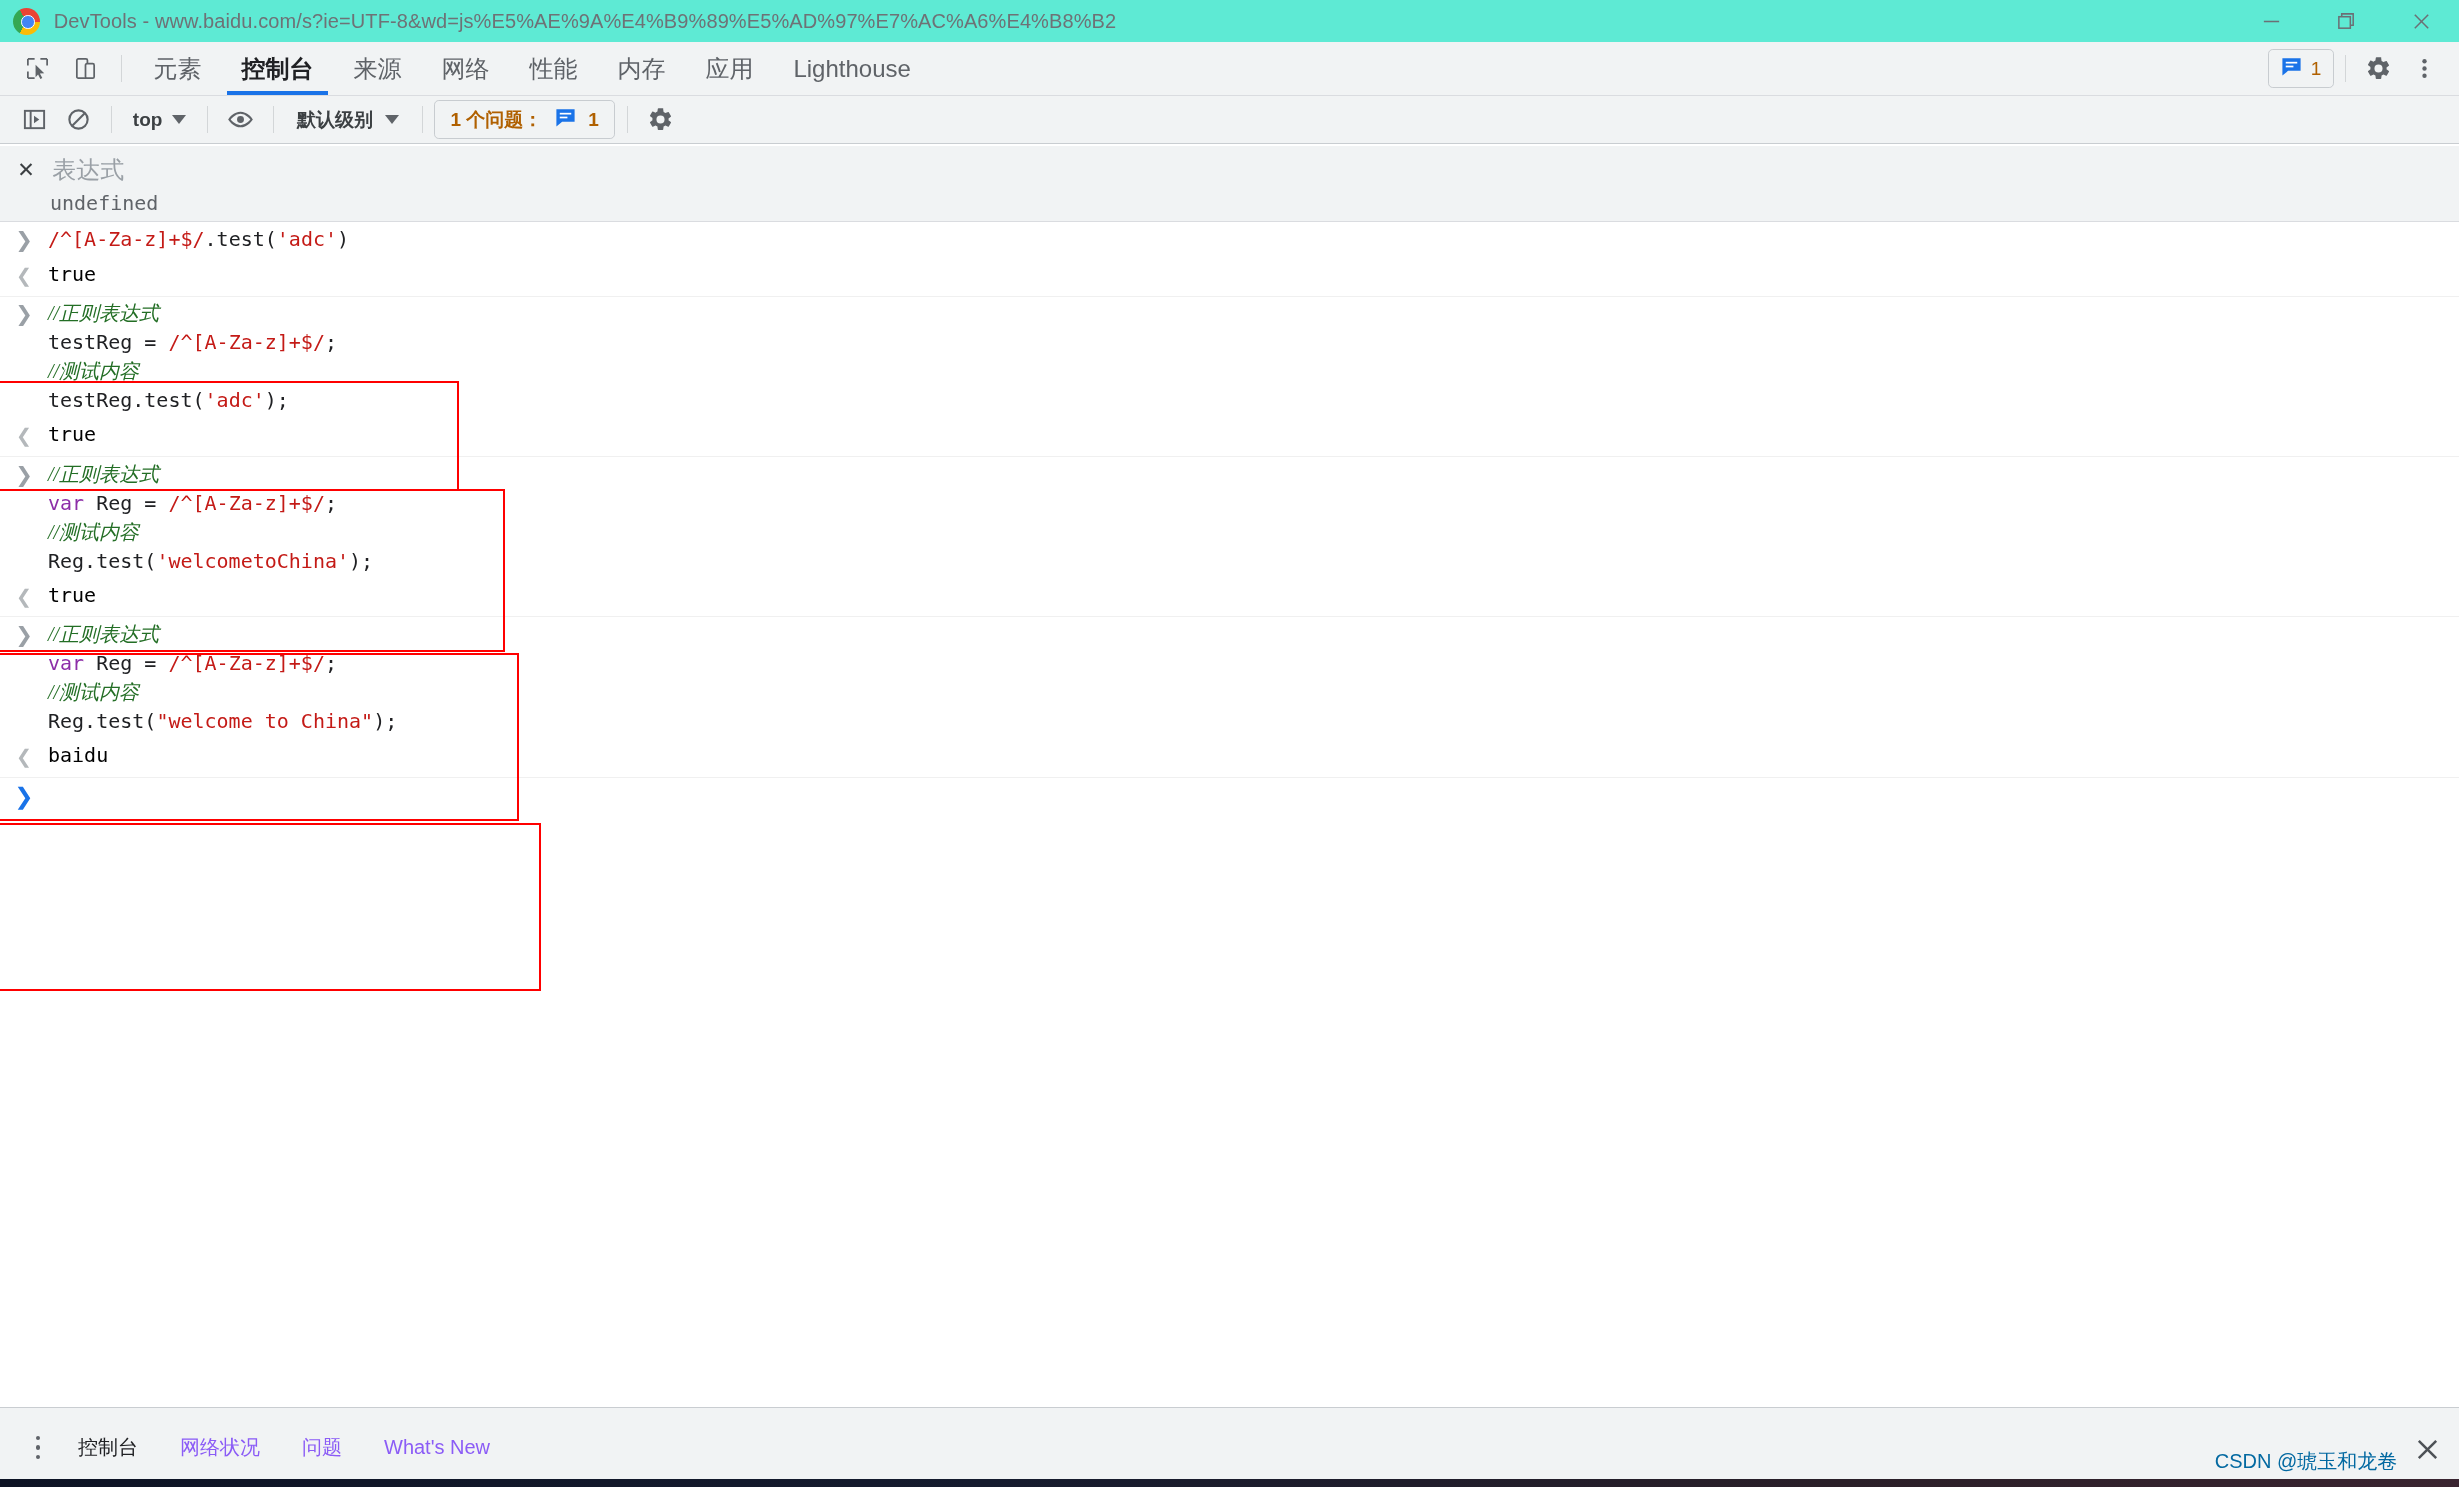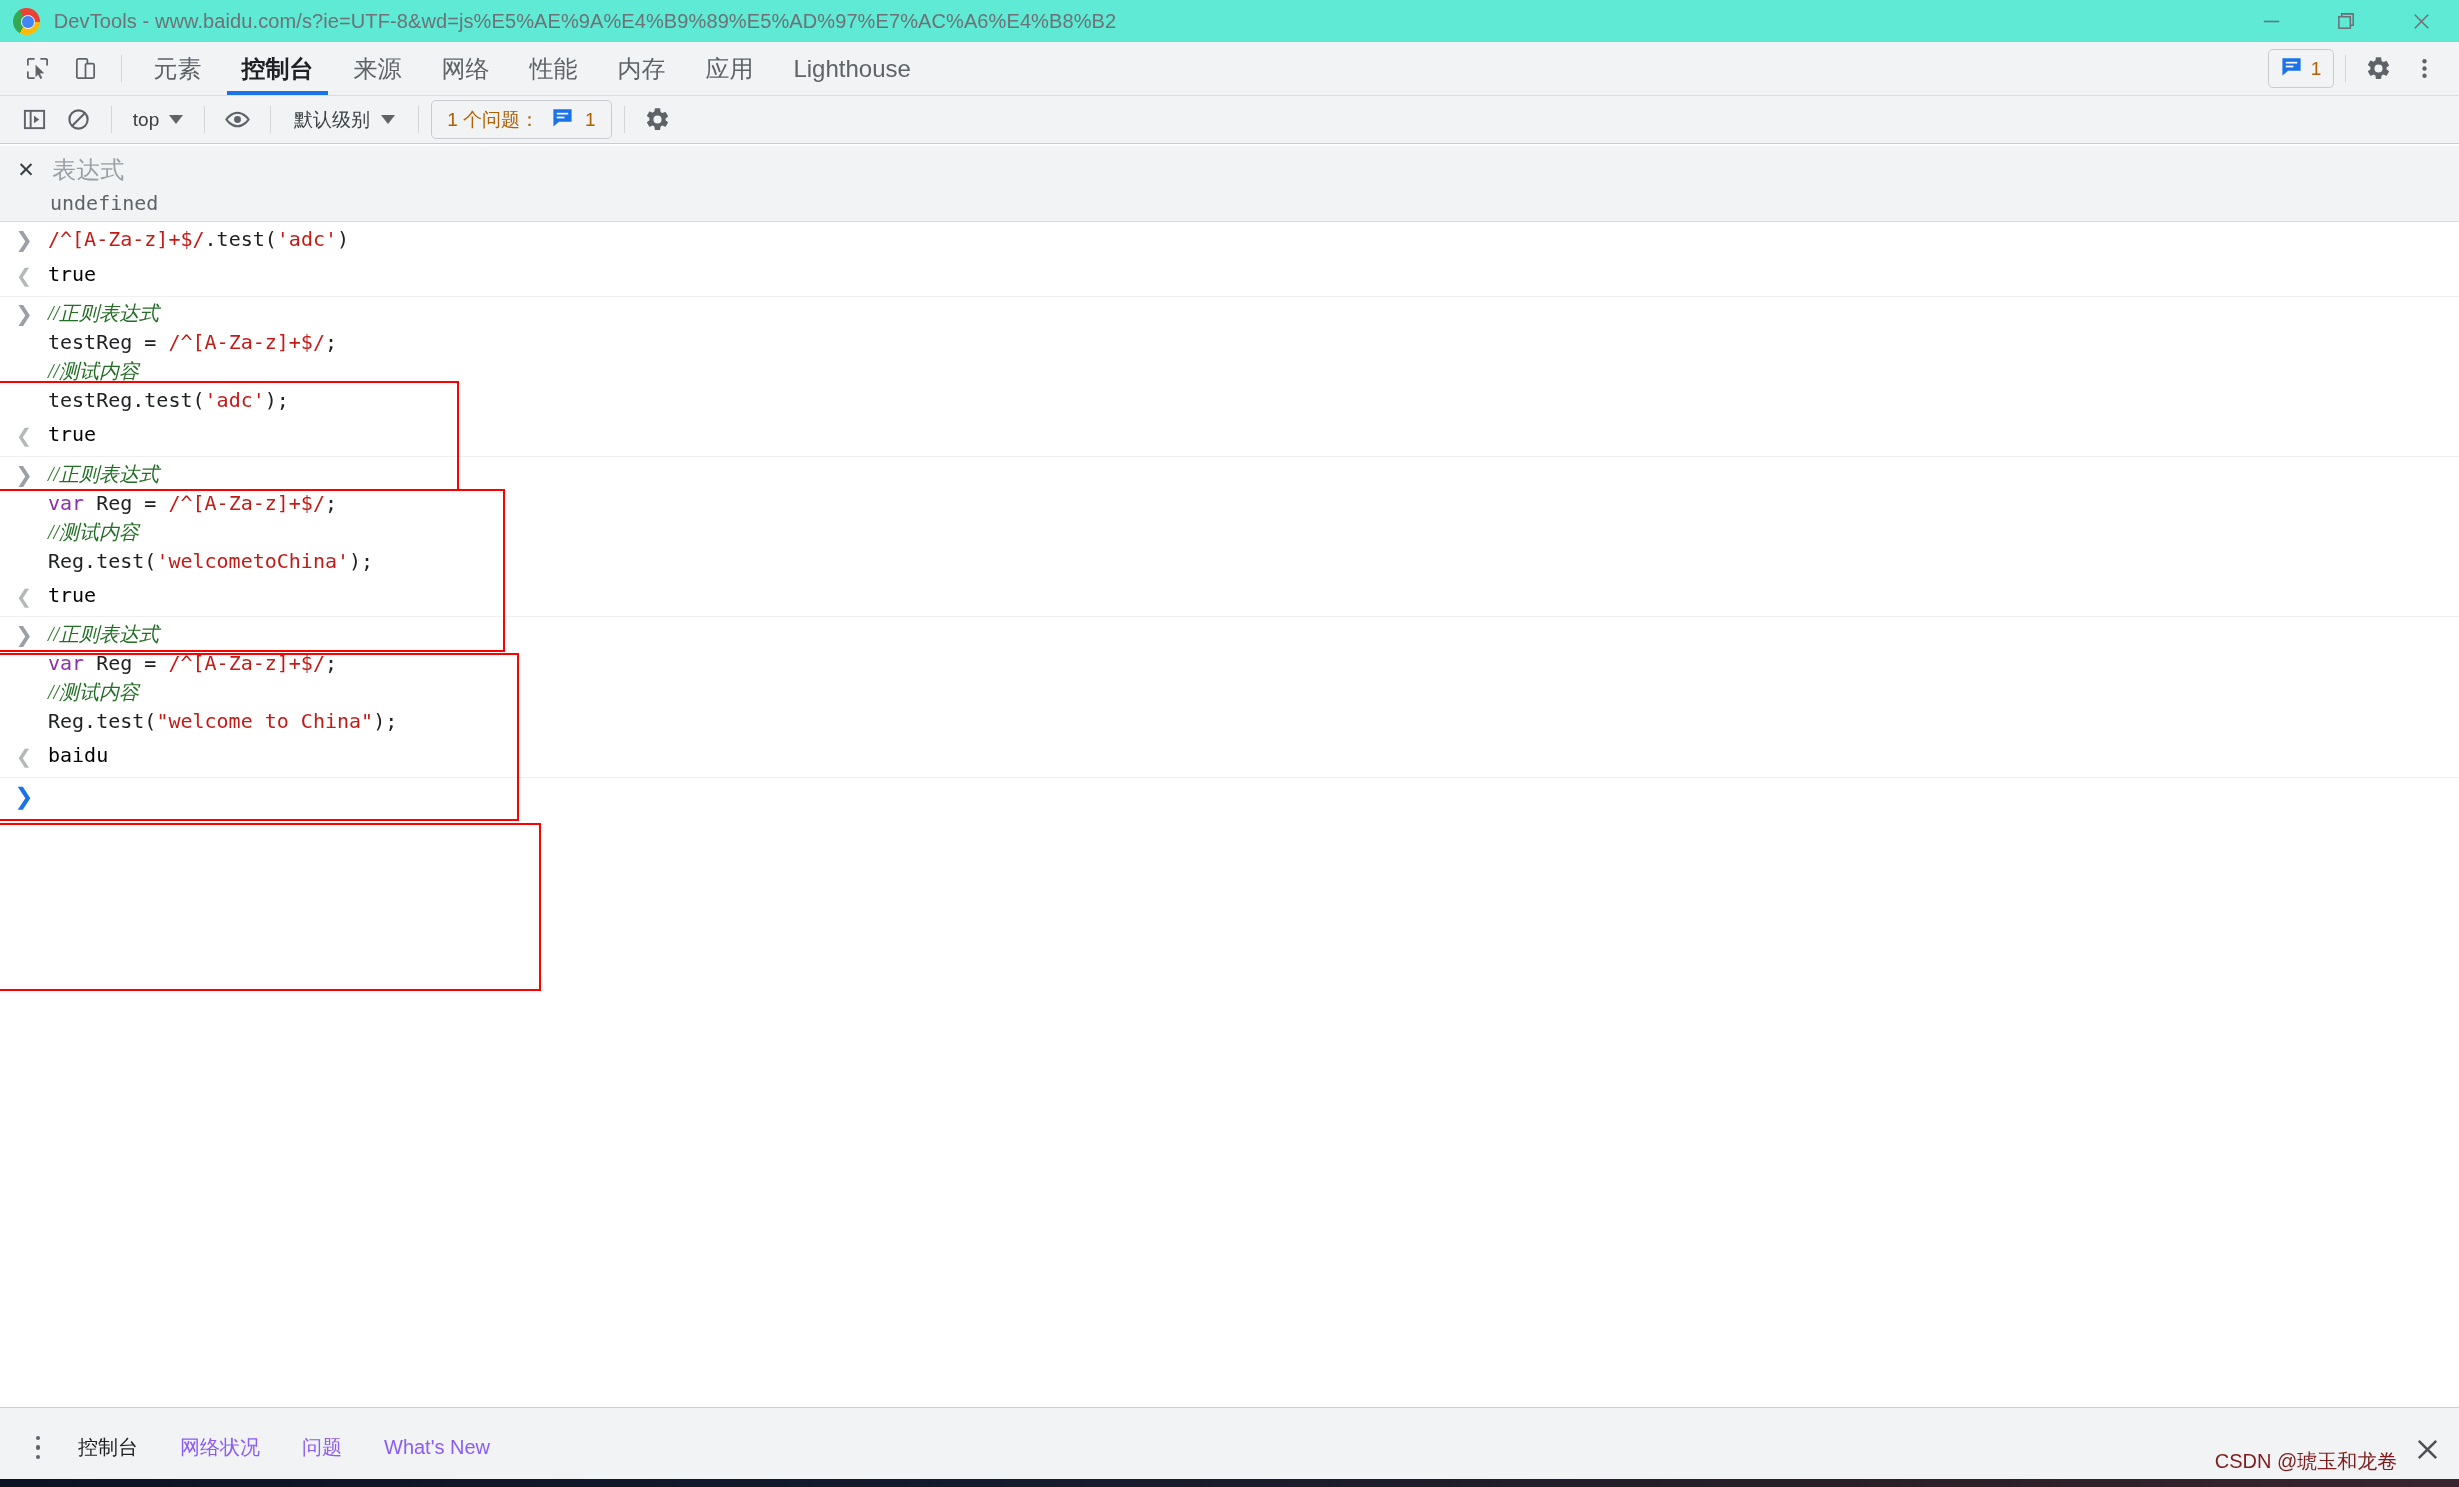--- a/index.html
+++ b/index.html
@@ -119,20 +119,21 @@
 
   
   .console-toolbar {
     height: 48px;
     background: #f1f3f4;
     display: flex;
     align-items: center;
     border-bottom: 1px solid #c9cdd1;
     padding: 0 7.7px 0 13.4px;
     gap: 1.9px;
+    font-weight: bold;
   }
   .ct-btn {
     width: 42px; height: 38px;
     display: flex; align-items: center; justify-content: center;
     color: #5f6368;
   }
   .ct-sep { width: 1px; height: 27px; background: #d3d6d8; margin: 0 9.6px; }
   .ctx-select {
     display: flex; align-items: center; gap: 9.6px;
     padding: 0 9.6px; height: 38px;
@@ -288,21 +289,21 @@
     height: 3.8px;
     background: #1a73e8;
   }
   .drawer-right {
     position: absolute;
     right: 17.3px; bottom: 5.8px;
     display: flex; align-items: flex-end; gap: 15.4px;
   }
   .watermark {
     font-size: 20px;
-    color: #7f1d1d;
+    color: #0369a1;
     white-space: nowrap;
     padding-bottom: 5.8px;
     text-align: right;
   }
   .close-x { color: #4d5156; line-height: 0; padding-bottom: 17.3px; }
   .taskbar-peek {
     position: absolute;
     left: 0; right: 0; bottom: 0;
     height: 7.7px;
     background: linear-gradient(90deg,#0d1324 0%, #151b2e 40%, #2a1f28 75%, #3a2430 100%);

